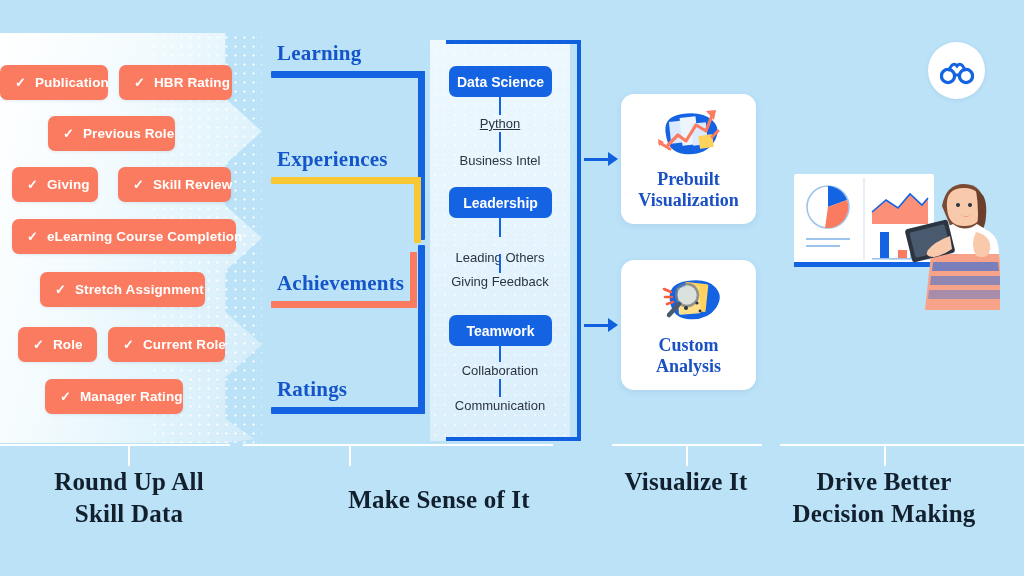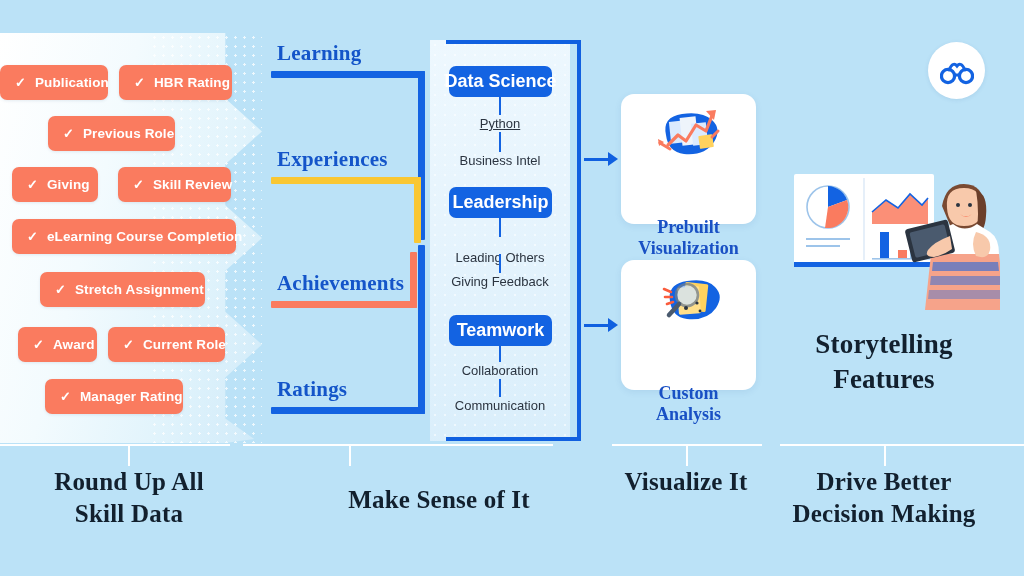--- a/index.html
+++ b/index.html
@@ -123,21 +123,21 @@
 
   .skill-box {
     position: absolute;
     display: flex;
     align-items: center;
     justify-content: center;
     width: 103px; height: 31px;
     background: #1363e2;
     border-radius: 7px;
     color: #ffffff;
-    font-size: 18px;
+    font-size: 14px;
     font-weight: bold;
     white-space: nowrap;
   }
   .sub-skill {
     position: absolute;
     width: 160px;
     text-align: center;
     color: #2b3440;
     font-size: 13px;
     white-space: nowrap;
@@ -167,21 +167,20 @@
     position: absolute;
     width: 135px; height: 130px;
     background: #ffffff;
     border-radius: 13px;
     display: flex;
     flex-direction: column;
     align-items: center;
     justify-content: flex-start;
     padding-top: 11px;
     box-shadow: 0 2px 7px rgba(30,80,140,.09);
-    gap: 48px;
   }
   .card-label {
     margin-top: 4px;
     text-align: center;
     color: #1950c4;
     font-family: "Liberation Serif", serif;
     font-weight: bold;
     font-size: 18px;
     line-height: 1.18;
   }
@@ -258,21 +257,21 @@
       <div class="pill" style="left: 12px; top: 219px; width: 224px;">
         <span class="tick">✓</span>
         <span>eLearning Course Completion</span>
       </div>
       <div class="pill" style="left: 40px; top: 272px; width: 165px;">
         <span class="tick">✓</span>
         <span>Stretch Assignment</span>
       </div>
       <div class="pill" style="left: 18px; top: 327px; width: 79px;">
         <span class="tick">✓</span>
-        <span>Award</span>
+        <span>Role</span>
       </div>
       <div class="pill" style="left: 108px; top: 327px; width: 117px;">
         <span class="tick">✓</span>
         <span>Current Role</span>
       </div>
       <div class="pill" style="left: 45px; top: 379px; width: 138px;">
         <span class="tick">✓</span>
         <span>Manager Rating</span>
       </div>
     </div>
@@ -442,18 +441,14 @@
       <div class="foot-title" style="left: 536px; top: 466px; width: 300px;">
         <div>Visualize It</div>
         <div></div>
       </div>
       <div class="foot-title" style="left: 734px; top: 466px; width: 300px;">
         <div>Drive Better</div>
         <div>Decision Making</div>
       </div>
     </div>
 
-  <div class="foot-title" style="left:784px; top:327px; width:200px; font-size:27px;">
-    <div>Storytelling</div>
-    <div>Features</div>
-  </div>
 
 </div>
 
 </body></html>

